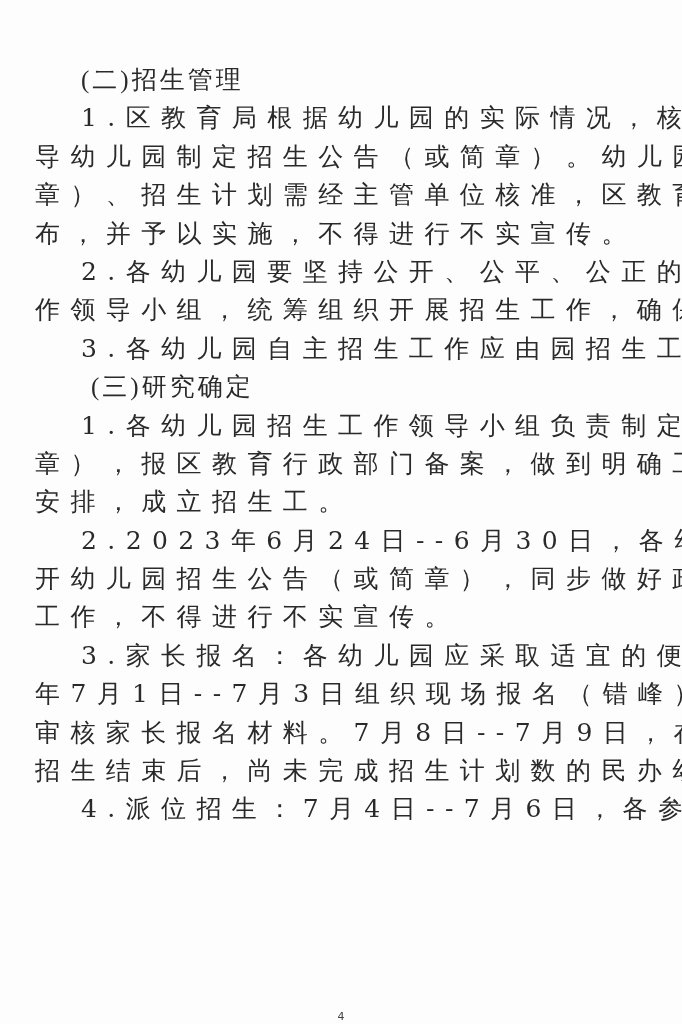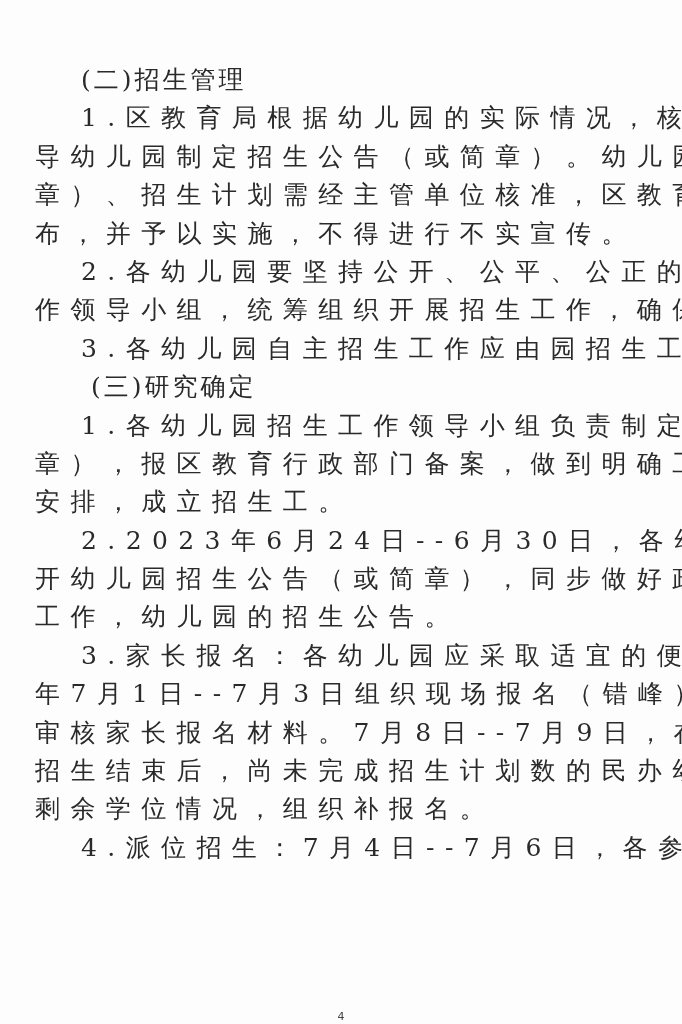--- a/index.html
+++ b/index.html
@@ -36,20 +36,21 @@
     letter-spacing: 10.4px;
     white-space: nowrap;
     overflow: visible;
   }
   .indent {
     padding-left: 46px;
   }
   .heading {
     padding-left: 46px;
     letter-spacing: 3px;
+    font-family: Liberation Serif, serif;
   }
   .heading.h3 {
     padding-left: 56px;
   }
   .page-number {
     position: absolute;
     left: 0;
     width: 682px;
     top: 1010px;
     text-align: center;
@@ -86,29 +87,28 @@
 
     <div>
       <div class="line indent">1.各幼儿园招生工作领导小组负责制定招生公告（或简</div>
       <div class="line">章），报区教育行政部门备案，做到明确工作步骤，遵照时间</div>
       <div class="line">安排，成立招生工。</div>
     </div>
 
     <div>
       <div class="line indent">2.2023年6月24日--6月30日，各幼儿园主动向社会公</div>
       <div class="line">开幼儿园招生公告（或简章），同步做好政策宣传、招生咨询</div>
-      <div class="line">工作，幼儿园的招生公告。</div>
+      <div class="line">工作，不得进行不实宣传。</div>
     </div>
 
     <div>
       <div class="line indent">3.家长报名：各幼儿园应采取适宜的便民方式，于2023</div>
       <div class="line">年7月1日--7月3日组织现场报名（错峰）。各园负责接收、</div>
       <div class="line">审核家长报名材料。7月8日--7月9日，在参与派位幼儿园</div>
       <div class="line">招生结束后，尚未完成招生计划数的民办幼儿园应向社会公布</div>
-      <div class="line">剩余学位情况，组织补报名。</div>
     </div>
 
     <div>
       <div class="line indent">4.派位招生：7月4日--7月6日，各参与派位的幼儿园</div>
     </div>
 
   </div>
 
   <div class="page-number">4</div>
 </div>

